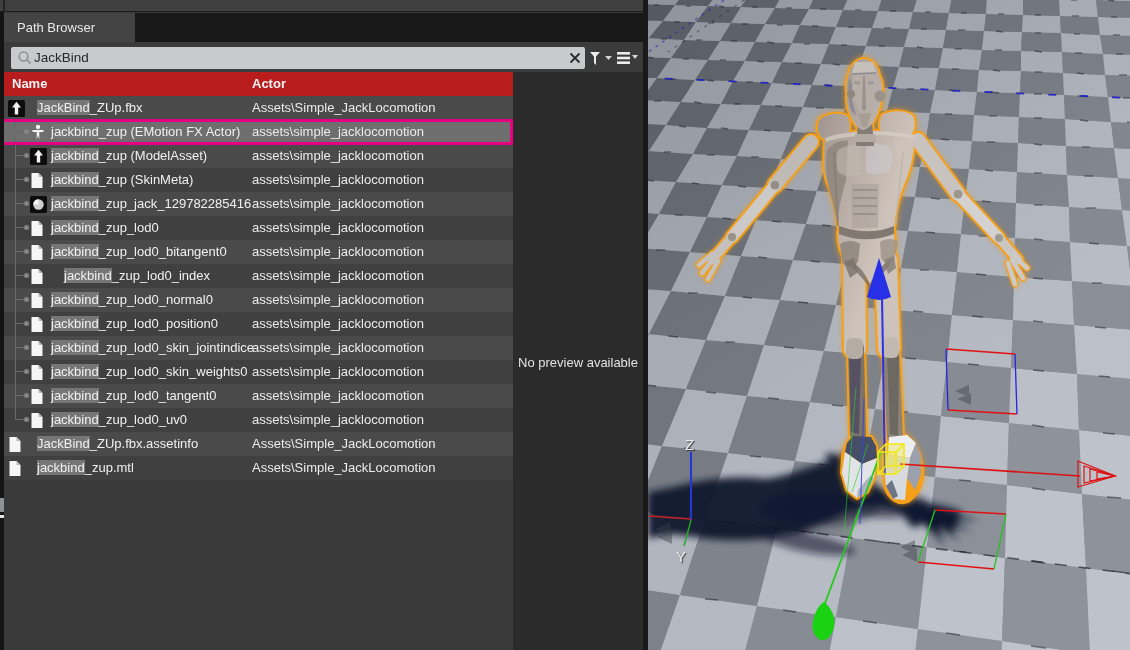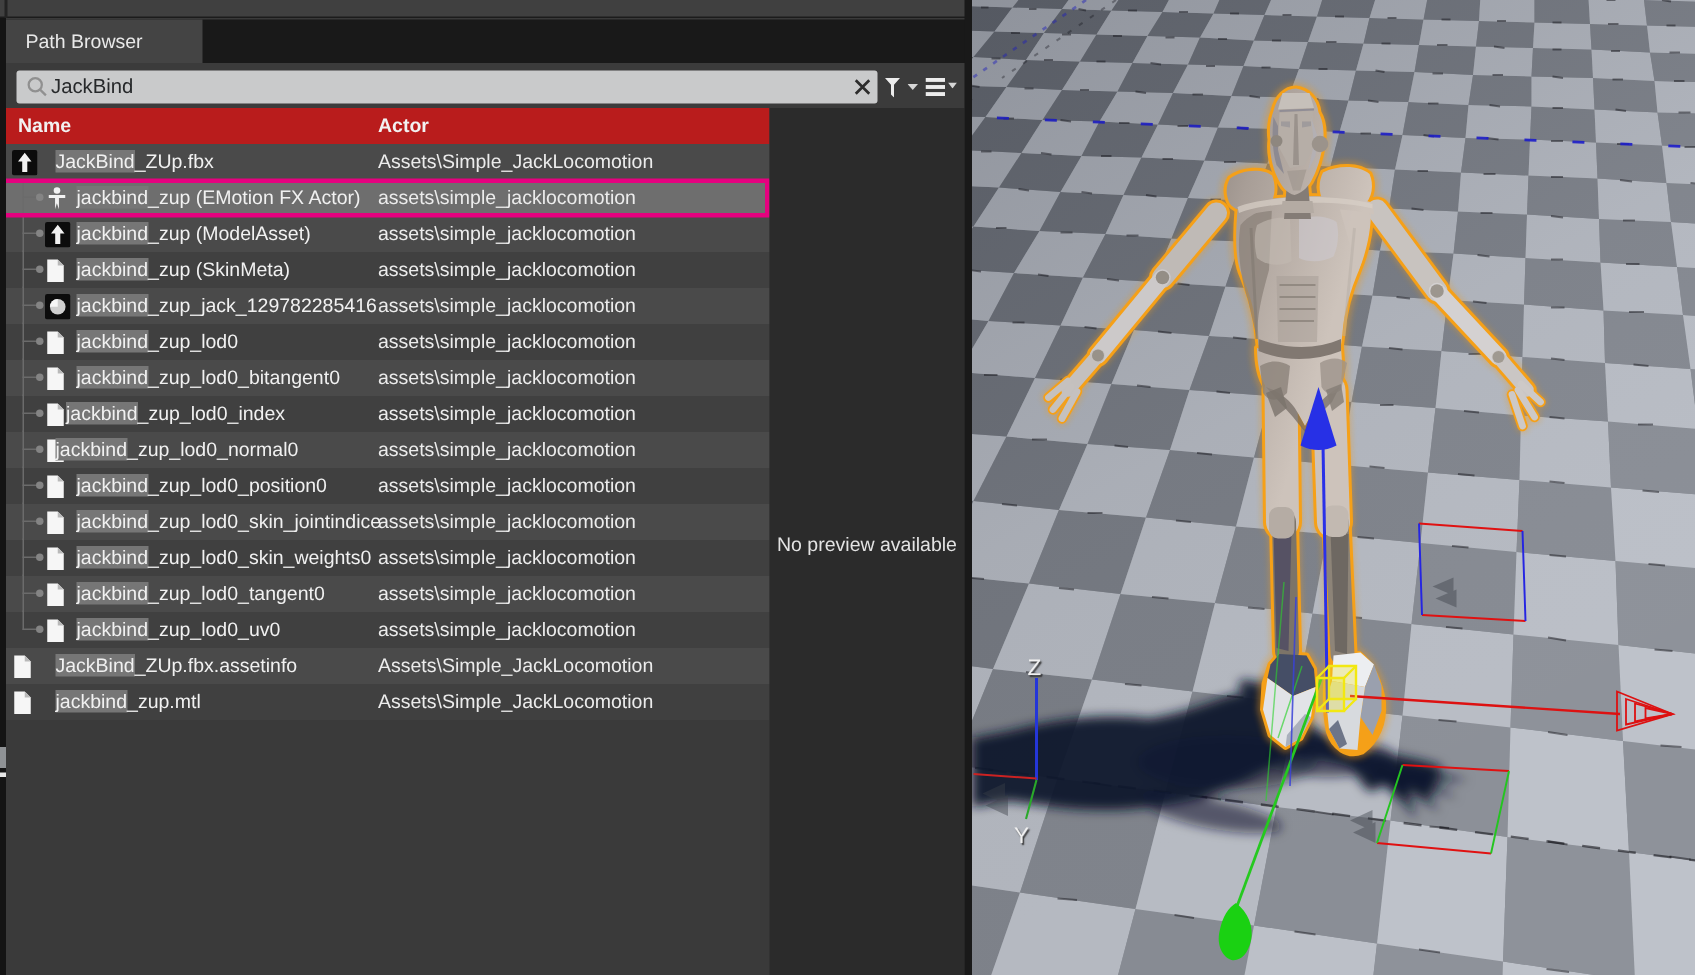--- a/index.html
+++ b/index.html
@@ -117,32 +117,32 @@
 <div style="position:absolute;left:252px;top:4px;white-space:nowrap;color:#ececec">assets\simple_jacklocomotion</div>
 </div>
 <div style="position:absolute;left:0;top:264px;width:513px;height:24px;background:#404040;box-sizing:border-box">
 <div style="position:absolute;left:15px;top:-1px;width:1px;height:25px;background:#6b6b6b"></div>
       <div style="position:absolute;left:15px;top:11px;width:9px;height:1px;background:#6b6b6b"></div>
       <div style="position:absolute;left:24px;top:9px;width:5px;height:5px;border-radius:50%;background:#848484"></div>
       <div style="position:absolute;left:30px;top:4px"><svg width="14" height="17" viewBox="0 0 14 17">
           <path d="M1.5 1 L8.5 1 L12.5 5 L12.5 16 L1.5 16 Z" fill="#f6f6f6"></path>
           <path d="M8.5 1 L8.5 5 L12.5 5 Z" fill="#b9b9b9"></path>
         </svg></div>
-<div style="position:absolute;left:44px;top:4px;white-space:nowrap;color:#f1f1f1"><span style="background:#767676">jackbind</span>_zup_lod0_index</div>
+<div style="position:absolute;left:64px;top:4px;white-space:nowrap;color:#f1f1f1"><span style="background:#767676">jackbind</span>_zup_lod0_index</div>
 <div style="position:absolute;left:252px;top:4px;white-space:nowrap;color:#ececec">assets\simple_jacklocomotion</div>
 </div>
 <div style="position:absolute;left:0;top:288px;width:513px;height:24px;background:#4a4a4a;box-sizing:border-box">
 <div style="position:absolute;left:15px;top:-1px;width:1px;height:25px;background:#6b6b6b"></div>
       <div style="position:absolute;left:15px;top:11px;width:9px;height:1px;background:#6b6b6b"></div>
       <div style="position:absolute;left:24px;top:9px;width:5px;height:5px;border-radius:50%;background:#848484"></div>
       <div style="position:absolute;left:30px;top:4px"><svg width="14" height="17" viewBox="0 0 14 17">
           <path d="M1.5 1 L8.5 1 L12.5 5 L12.5 16 L1.5 16 Z" fill="#f6f6f6"></path>
           <path d="M8.5 1 L8.5 5 L12.5 5 Z" fill="#b9b9b9"></path>
         </svg></div>
-<div style="position:absolute;left:37px;top:4px;white-space:nowrap;color:#f1f1f1"><span style="background:#767676">jackbind</span>_zup_lod0_normal0</div>
+<div style="position:absolute;left:51px;top:4px;white-space:nowrap;color:#f1f1f1"><span style="background:#767676">jackbind</span>_zup_lod0_normal0</div>
 <div style="position:absolute;left:252px;top:4px;white-space:nowrap;color:#ececec">assets\simple_jacklocomotion</div>
 </div>
 <div style="position:absolute;left:0;top:312px;width:513px;height:24px;background:#404040;box-sizing:border-box">
 <div style="position:absolute;left:15px;top:-1px;width:1px;height:25px;background:#6b6b6b"></div>
       <div style="position:absolute;left:15px;top:11px;width:9px;height:1px;background:#6b6b6b"></div>
       <div style="position:absolute;left:24px;top:9px;width:5px;height:5px;border-radius:50%;background:#848484"></div>
       <div style="position:absolute;left:30px;top:4px"><svg width="14" height="17" viewBox="0 0 14 17">
           <path d="M1.5 1 L8.5 1 L12.5 5 L12.5 16 L1.5 16 Z" fill="#f6f6f6"></path>
           <path d="M8.5 1 L8.5 5 L12.5 5 Z" fill="#b9b9b9"></path>
         </svg></div>

